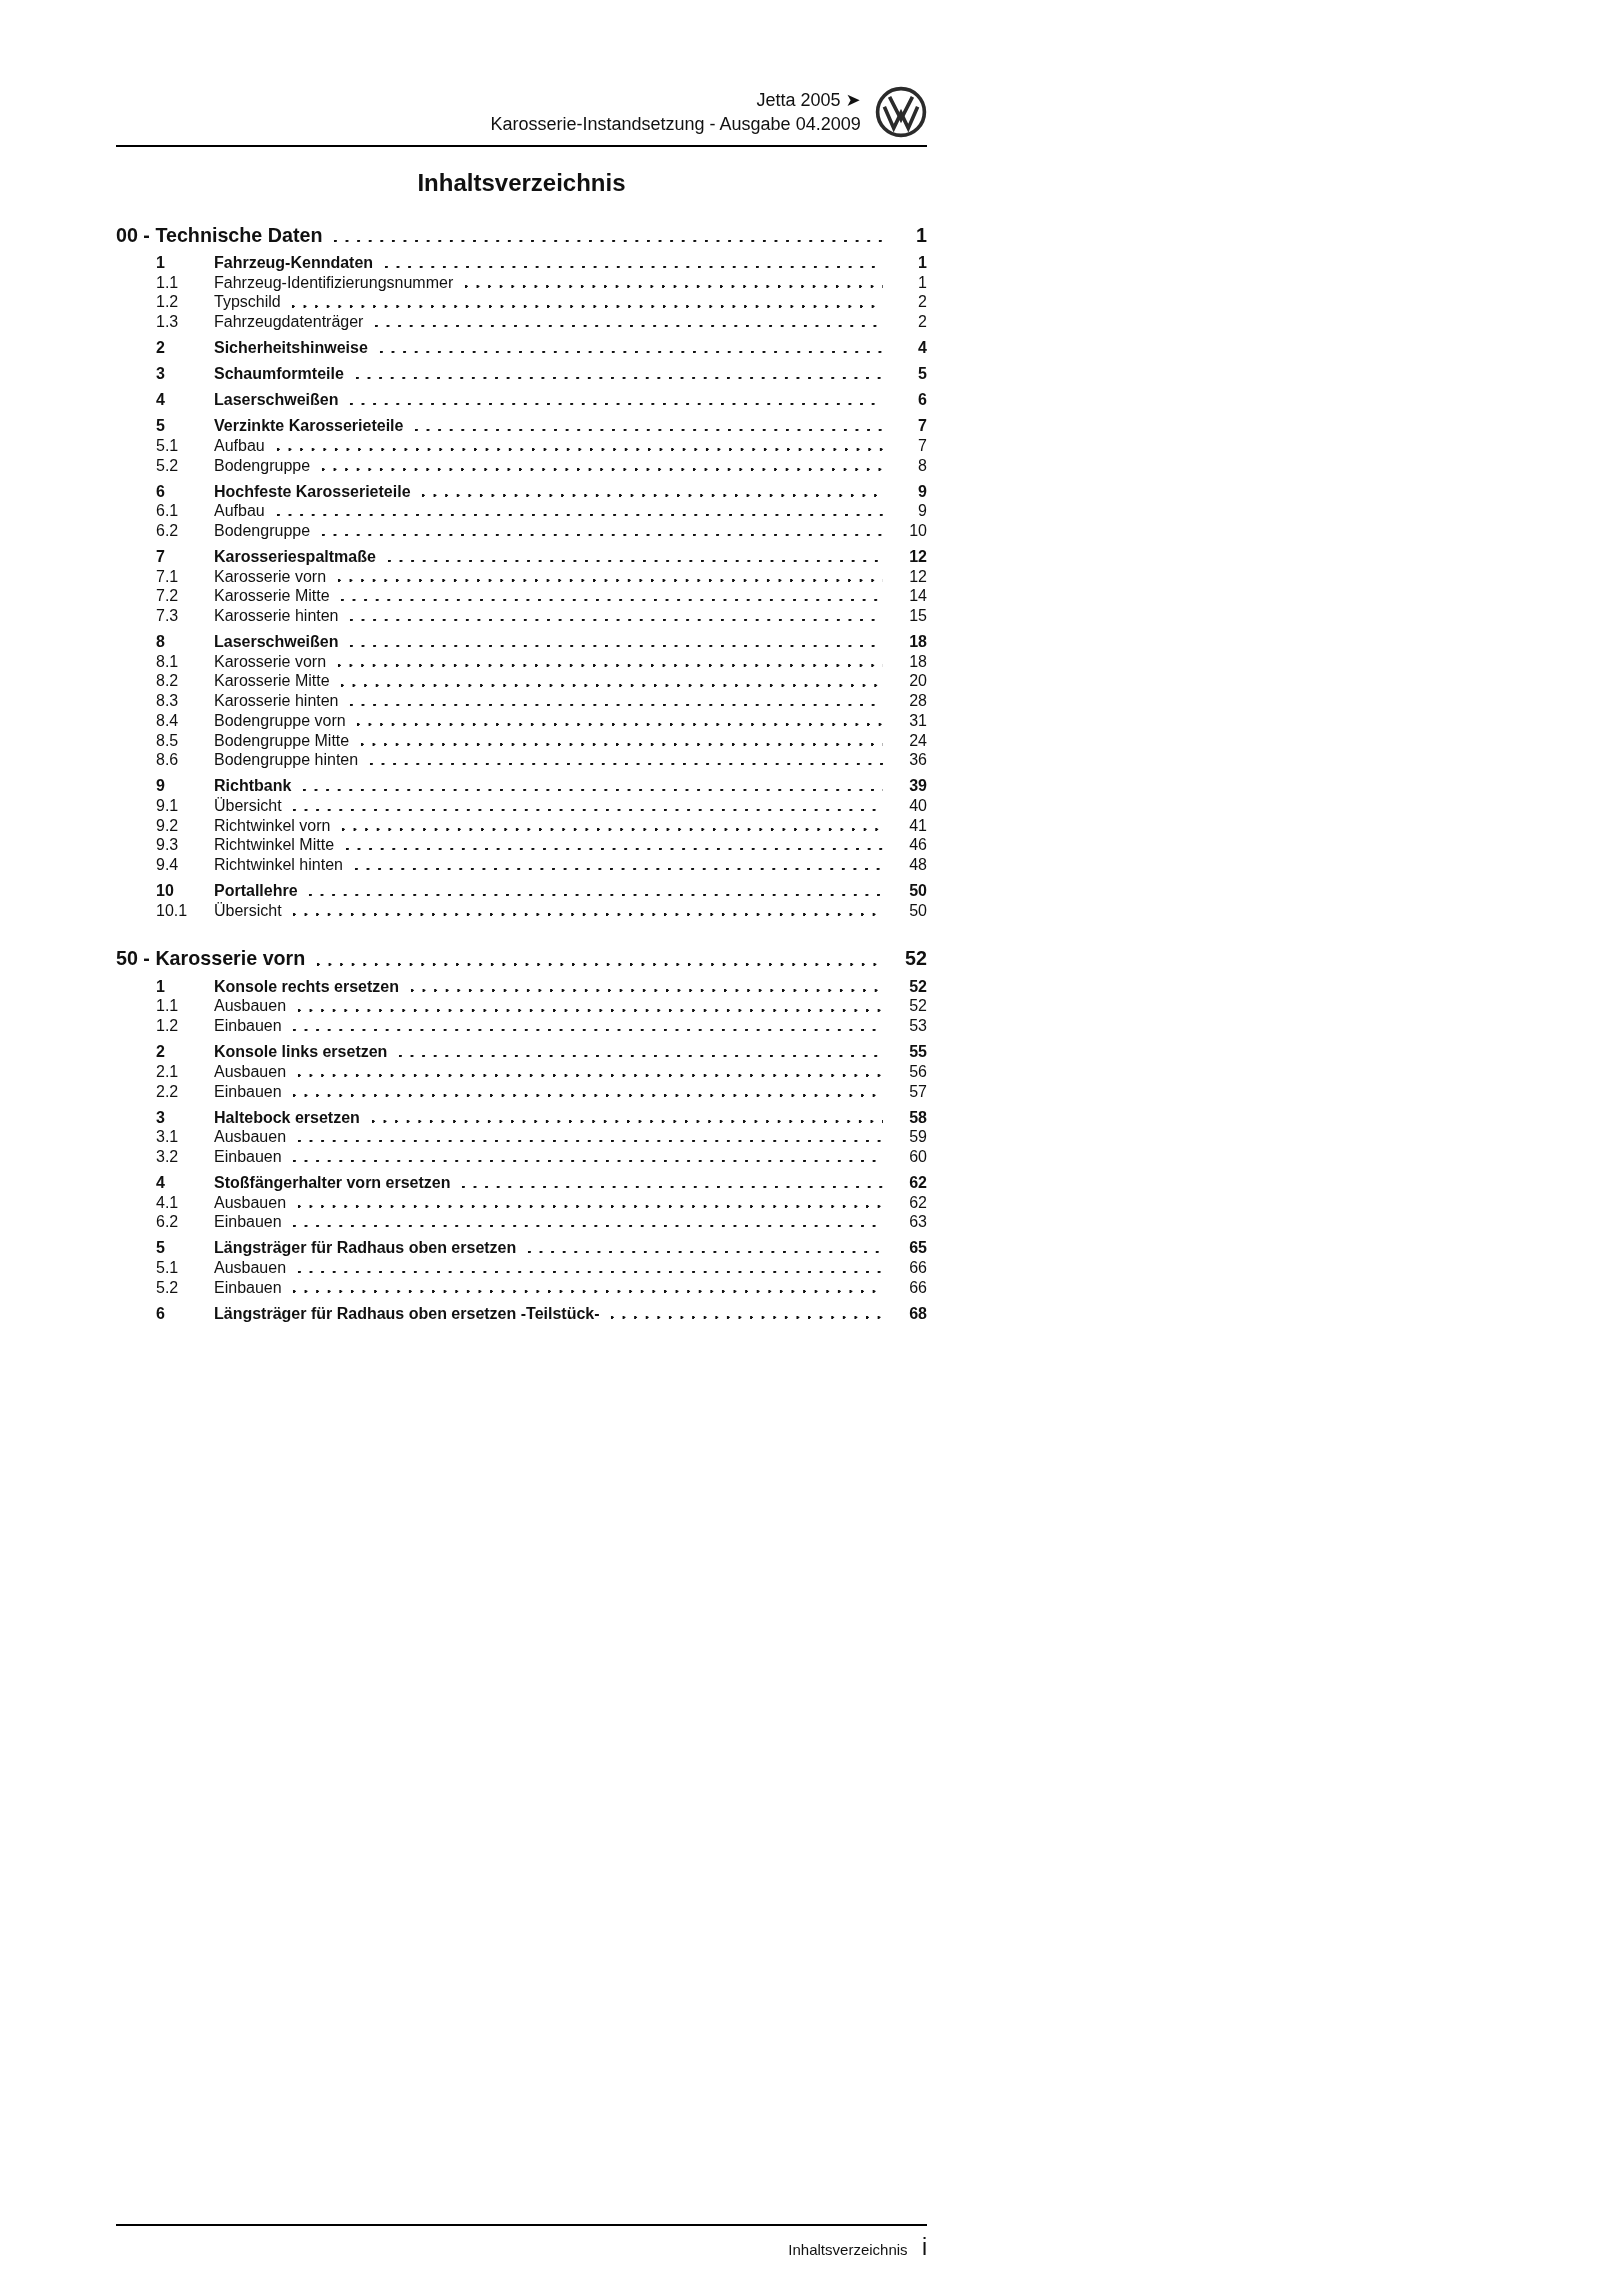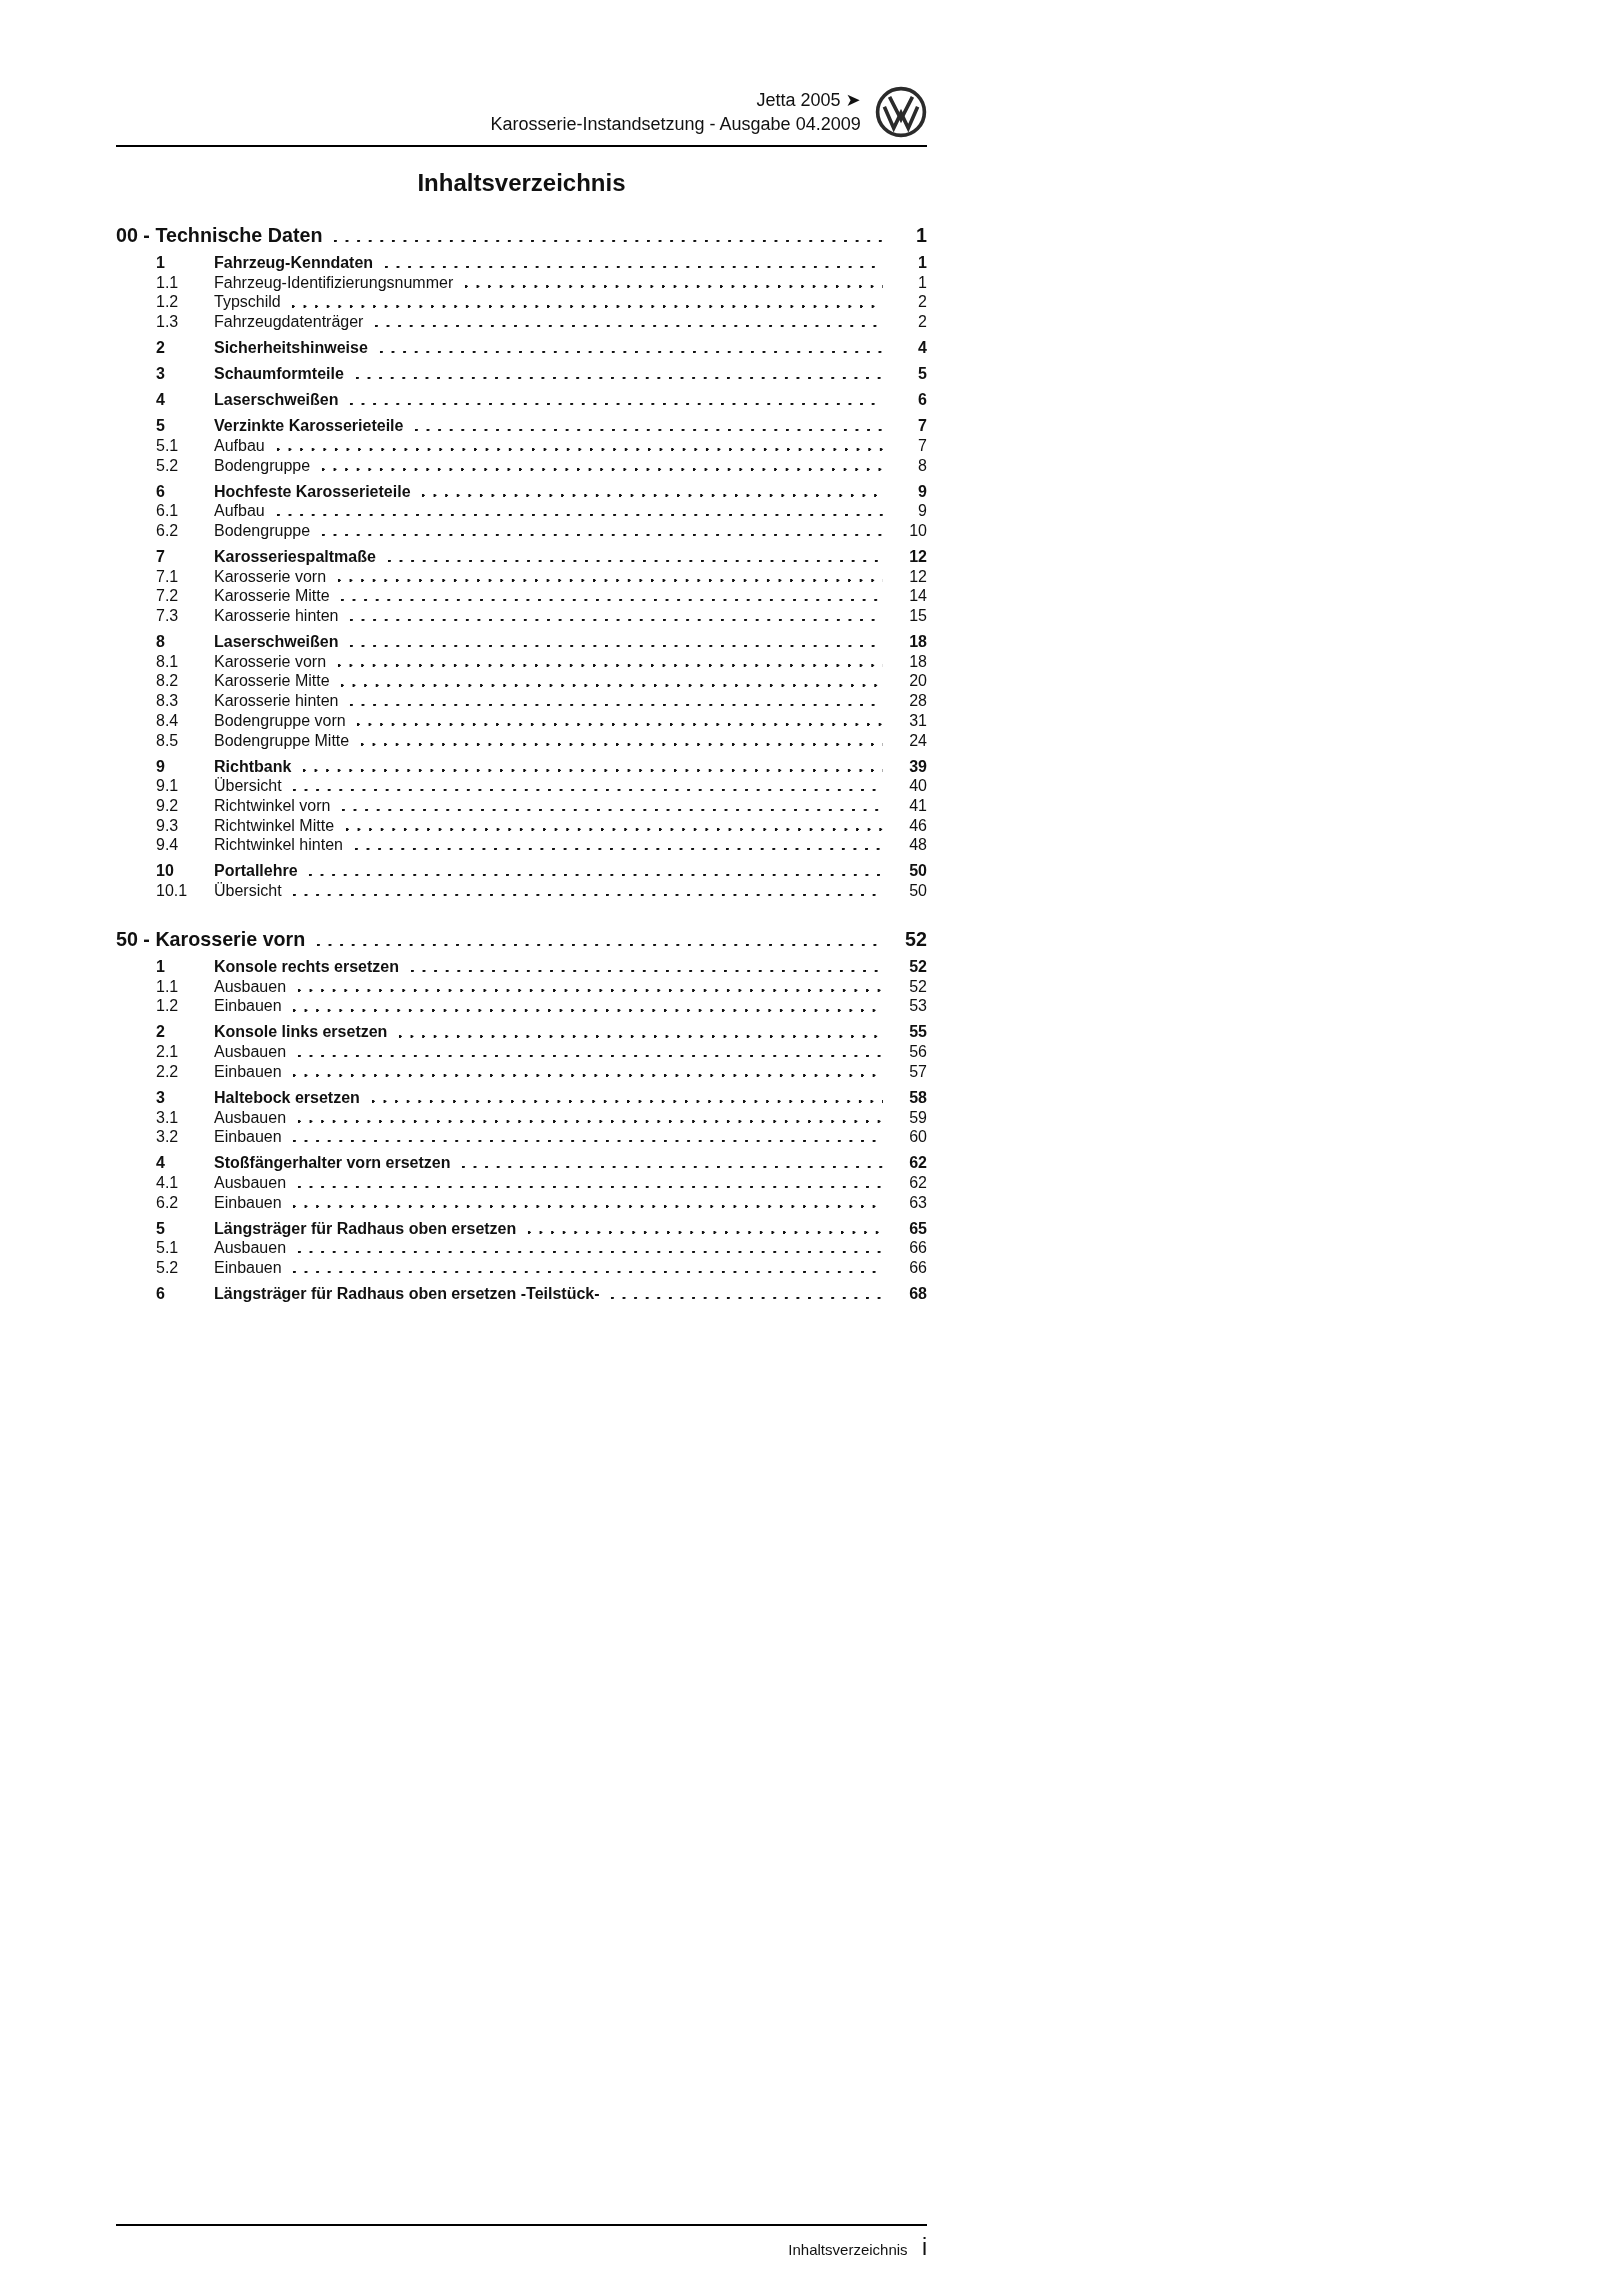--- a/index.html
+++ b/index.html
@@ -265,20 +265,26 @@
           <span class="etitle">Bodengruppe vorn</span>
           <span class="dots"></span>
           <span class="pagecol">31</span>
         </div>
         <div class="row entry lvl2">
           <span class="num">8.5</span>
           <span class="etitle">Bodengruppe Mitte</span>
           <span class="dots"></span>
           <span class="pagecol">24</span>
         </div>
+        <div class="row entry lvl2">
+          <span class="num">8.6</span>
+          <span class="etitle">Bodengruppe hinten</span>
+          <span class="dots"></span>
+          <span class="pagecol">36</span>
+        </div>
         <div class="row entry lvl1">
           <span class="num">9</span>
           <span class="etitle">Richtbank</span>
           <span class="dots"></span>
           <span class="pagecol">39</span>
         </div>
         <div class="row entry lvl2">
           <span class="num">9.1</span>
           <span class="etitle">Übersicht</span>
           <span class="dots"></span>

